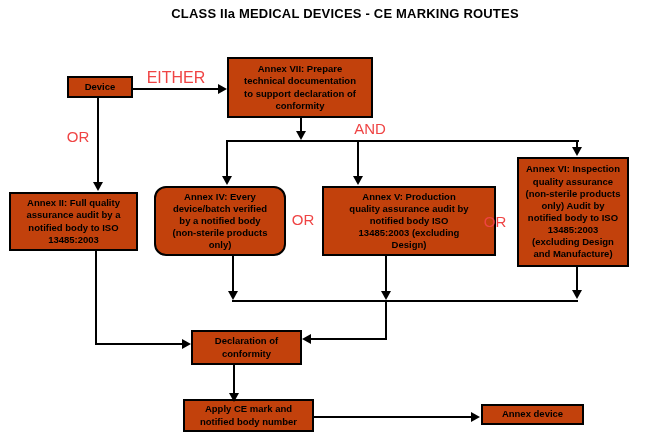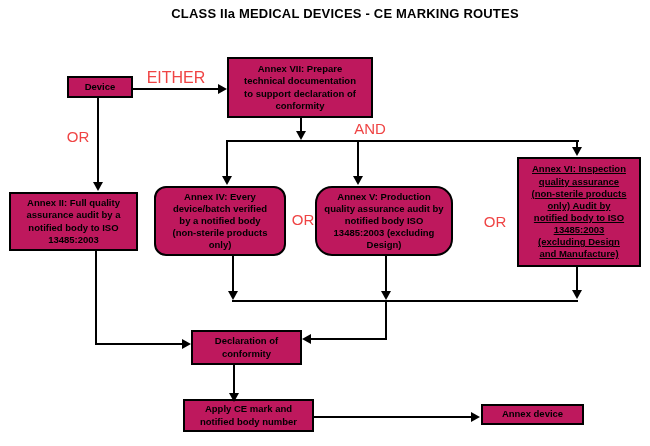--- a/index.html
+++ b/index.html
@@ -5,21 +5,21 @@
   html,body{margin:0;padding:0;background:#ffffff;}
   .canvas{
     position:relative;width:650px;height:446px;background:#ffffff;
     font-family:"Liberation Sans",sans-serif;color:#000;overflow:hidden;
   }
   .title{
     position:absolute;left:0;top:6px;width:100%;text-align:center;
     font-size:13px;font-weight:bold;letter-spacing:.2px;padding-left:20px;
   }
   .node{
-    position:absolute;box-sizing:border-box;border:2px solid #000;background:#be185d;
+    position:absolute;box-sizing:border-box;border:2px solid #000;background:#c2410c;
     display:flex;align-items:center;justify-content:center;text-align:center;
     font-size:9.5px;font-weight:bold;line-height:1.28;white-space:pre-line;
     padding:1px 2px;
   }
   .edge-label{
     position:absolute;font-size:15px;font-weight:400;color:#ef4444;text-align:center;
   }
   .ln{position:absolute;background:#000;}
   .arr{position:absolute;width:0;height:0;}
   .arr.down{border-left:5px solid transparent;border-right:5px solid transparent;border-top:9px solid #000;}
@@ -44,27 +44,27 @@
 assurance audit by a
 notified body to ISO
 13485:2003</div>
 
   <div class="node" style="left:154px;top:186px;width:132px;height:70px;border-radius:12px;">Annex IV: Every
 device/batch verified
 by a notified body
 (non-sterile products
 only)</div>
 
-  <div class="node" style="left:315px;top:186px;width:138px;height:70px;border-radius:17px;">Annex V: Production
+  <div class="node" style="left:322px;top:186px;width:174px;height:70px;">Annex V: Production
 quality assurance audit by
 notified body ISO
 13485:2003 (excluding
 Design)</div>
 
-  <div class="node" style="left:517px;top:157px;width:124px;height:110px;text-decoration:underline;">Annex VI: Inspection
+  <div class="node" style="left:517px;top:157px;width:112px;height:110px;">Annex VI: Inspection
 quality assurance
 (non-sterile products
 only) Audit by
 notified body to ISO
 13485:2003
 (excluding Design
 and Manufacture)</div>
 
   <div class="node" style="left:191px;top:330px;width:111px;height:35px;">Declaration of
 conformity</div>

